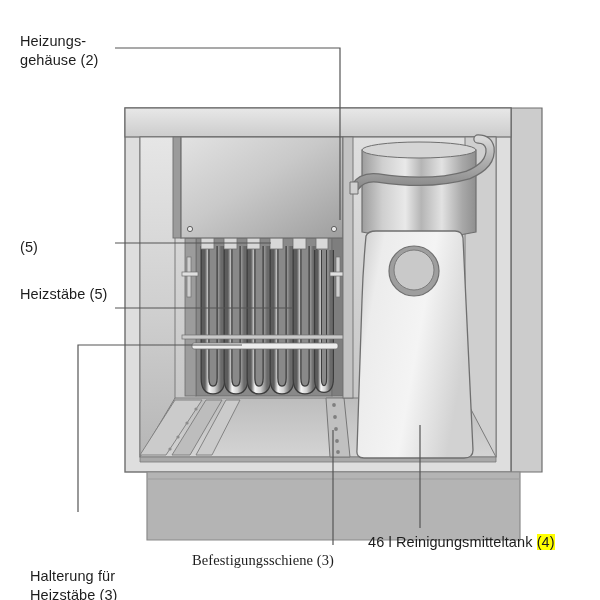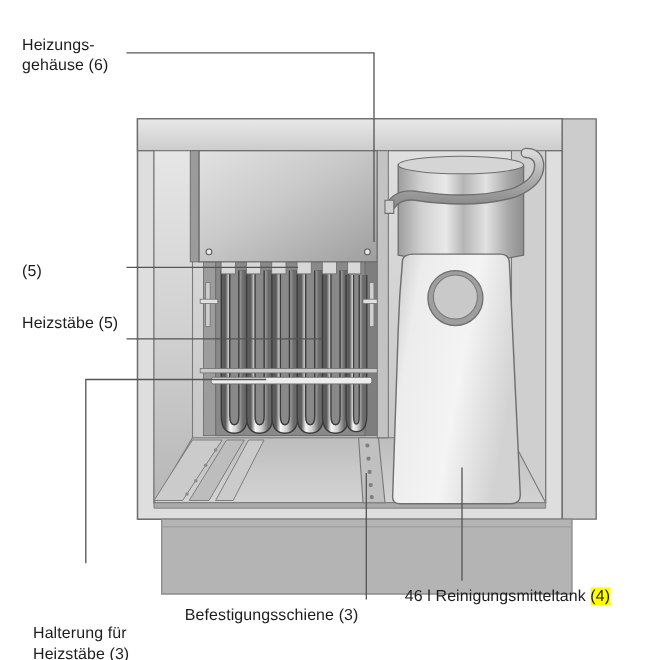--- a/index.html
+++ b/index.html
@@ -30,21 +30,21 @@
     white-space: pre;
     letter-spacing: 0.1px;
   }
   .hl {
     background: #ffff00;
   }
   #lbl-heizungsgehaeuse { left: 20px;  top: 32px; }
   #lbl-montageplatte    { left: 20px;  top: 219px; }
   #lbl-heizstaebe       { left: 20px;  top: 285px; }
   #lbl-halterung        { left: 30px;  top: 519px; margin-top: 48px; }
-  #lbl-befestigung      { left: 168px; top: 551px; }
+  #lbl-befestigung      { left: 192px; top: 551px; font-family: Liberation Serif, serif; }
   #lbl-tank             { left: 368px; top: 533px; }
 </style>
 </head>
 <body>
 
 <svg id="figure" viewBox="0 0 600 600">
   <defs>
     <linearGradient id="gPlate" x1="0" y1="0" x2="1" y2="1">
       <stop offset="0%" stop-color="#e2e2e2"></stop>
       <stop offset="45%" stop-color="#c9c9c9"></stop>
@@ -217,21 +217,21 @@
   <g stroke="#555555" stroke-width="1.2" fill="none">
     <polyline points="115,48 340,48 340,220"></polyline>
     <polyline points="115,243 271,243"></polyline>
     <polyline points="115,308 292,308"></polyline>
     <polyline points="78,512 78,345 242,345"></polyline>
     <polyline points="333,545 333,430"></polyline>
     <polyline points="420,528 420,425"></polyline>
   </g>
 </svg>
 
-<div class="lbl" id="lbl-heizungsgehaeuse"><span>Heizungs-</span><br><span>gehäuse (6)</span></div>
+<div class="lbl" id="lbl-heizungsgehaeuse"><span>Heizungs-</span><br><span>gehäuse (2)</span></div>
 
 <div class="lbl" id="lbl-montageplatte"><br><span>(5)</span></div>
 
 <div class="lbl" id="lbl-heizstaebe"><span>Heizstäbe (5)</span></div>
 
 <div class="lbl" id="lbl-halterung"><span>Halterung für</span><br><span>Heizstäbe (3)</span></div>
 
 <div class="lbl" id="lbl-befestigung"><span>Befestigungsschiene (3)</span></div>
 
 <div class="lbl" id="lbl-tank"><span>46 l Reinigungsmitteltank </span><span class="hl">(4)</span></div>

